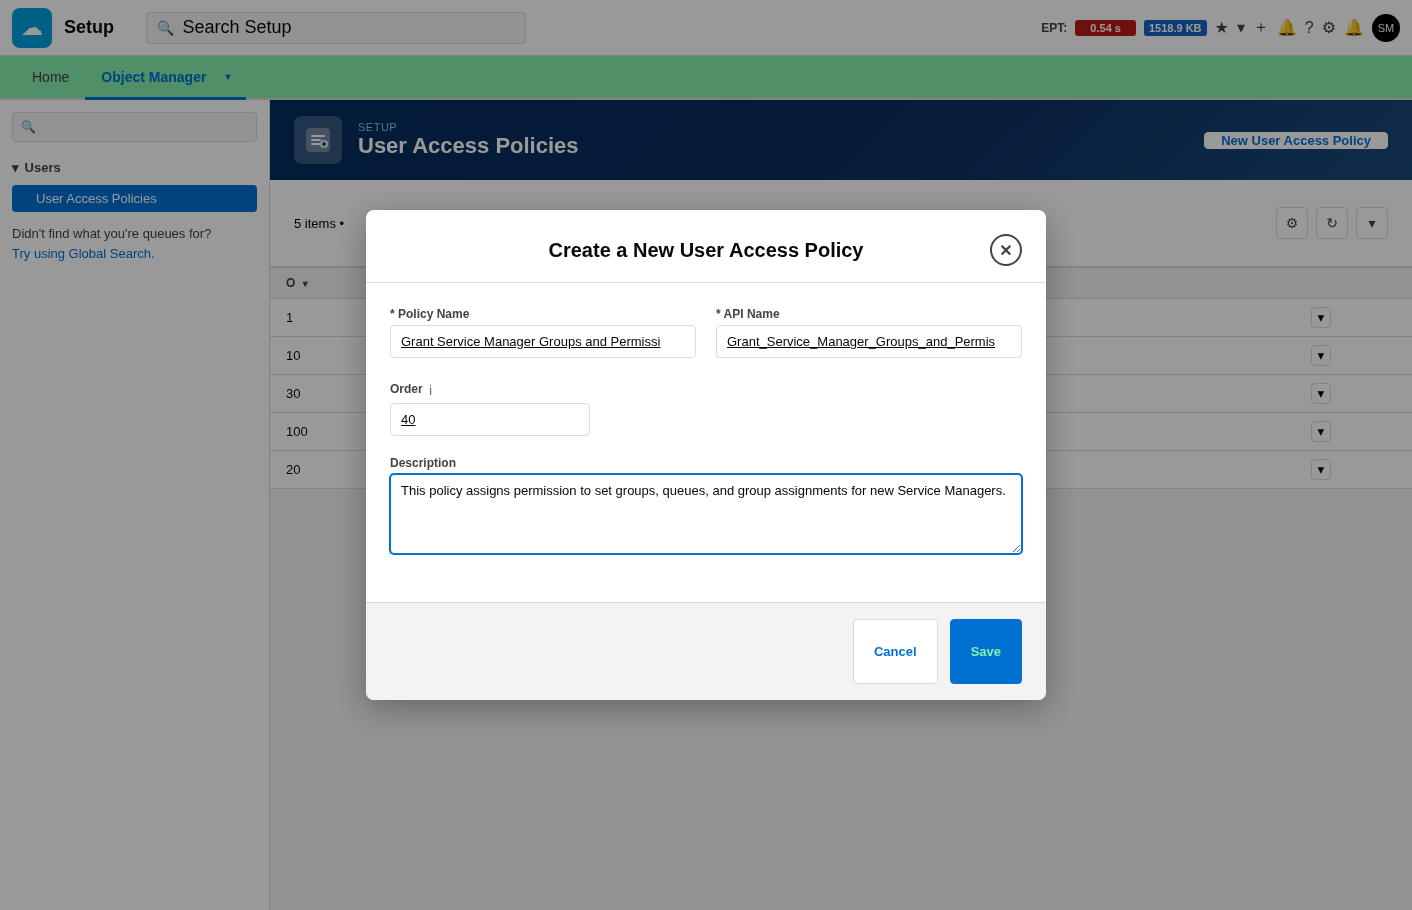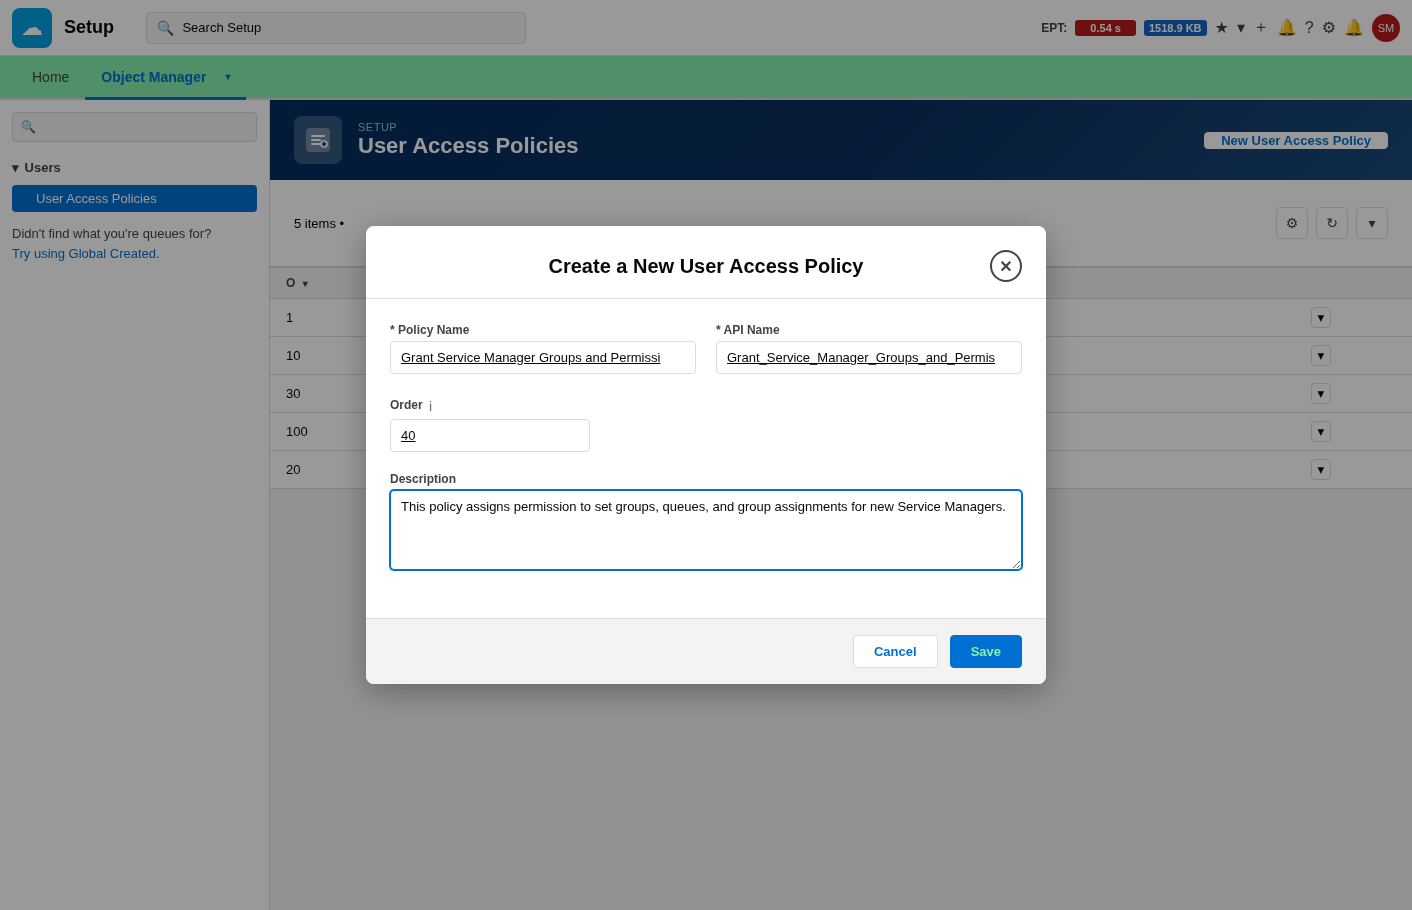--- a/index.html
+++ b/index.html
@@ -12,33 +12,33 @@
     }
     .salesforce-logo {
       width: 40px; height: 40px; background: #00a1e0; border-radius: 8px;
       display: flex; align-items: center; justify-content: center; color: white; font-size: 22px; flex-shrink: 0;
     }
     .top-nav-search {
       display: flex; align-items: center; background: #f3f3f3; border: 1px solid #dddbda;
       border-radius: 4px; padding: 0 10px; height: 32px; width: 380px; gap: 8px;
     }
     .top-nav-search input {
-      border: none; background: transparent; outline: none; font-size: 13px; color: #080707; width: 100%;
+      border: none; background: transparent; outline: none; font-size: 18px; color: #080707; width: 100%;
     }
     .top-nav-right {
       margin-left: auto; display: flex; align-items: center; gap: 8px; font-size: 12px; color: #444;
     }
     .ept-badge {
       background: #b91c1c; color: white; border-radius: 3px; padding: 2px 15px; font-size: 11px; font-weight: bold;
     }
     .kb-badge {
       background: #1565c0; color: white; border-radius: 3px; padding: 2px 5px; font-size: 11px; font-weight: bold;
     }
     .nav-icon { font-size: 16px; color: #444; cursor: pointer; }
-    .avatar { width: 28px; height: 28px; border-radius: 50%; background: #b91c1c; display: flex; align-items: center; justify-content: center; color: white; font-size: 11px; }
+    .avatar { width: 28px; height: 28px; border-radius: 50%; background: #000000; display: flex; align-items: center; justify-content: center; color: white; font-size: 11px; }
 
     
     .second-nav {
       display: flex; align-items: center; background: #86efac; height: 44px;
       border-bottom: 2px solid #dddbda; padding: 0 16px; gap: 0;
     }
     .app-name { font-size: 18px; font-weight: 700; color: #080707; margin-right: 20px; }
     .nav-tab {
       padding: 0 16px; height: 44px; display: flex; align-items: center; font-size: 14px;
       color: #444; cursor: pointer; border-bottom: 3px solid transparent; margin-bottom: -2px;
@@ -159,21 +159,21 @@
       border: 1px solid #0070d2; border-radius: 4px; padding: 8px 10px;
       font-size: 13px; color: #080707; outline: none; width: 100%; min-height: 80px;
       resize: vertical; font-family: inherit; box-shadow: 0 0 0 1px #0070d2;
     }
     .modal-footer {
       padding: 16px 24px; background: #f3f3f3; border-top: 1px solid #dddbda;
       display: flex; justify-content: flex-end; gap: 12px; border-radius: 0 0 8px 8px;
     }
     .btn-cancel {
       background: white; border: 1px solid #dddbda; border-radius: 4px;
-      padding: 8px 20px; font-size: 13px; color: #0070d2; cursor: pointer; font-weight: 600;
+      padding: 24px 20px; font-size: 13px; color: #0070d2; cursor: pointer; font-weight: 600;
     }
     .btn-save {
       background: #0070d2; border: 1px solid #0070d2; border-radius: 4px;
       padding: 8px 20px; font-size: 13px; color: #86efac; cursor: pointer; font-weight: 600;
     }
 
     .ept-label { font-size: 12px; color: #444; font-weight: 600; }
 
     .checkerboard-bg {
       background-image: repeating-linear-gradient(
@@ -233,21 +233,21 @@
       <div class="sidebar-section-header">
         <span>▾</span>
         <span>Users</span>
       </div>
       <div class="sidebar-item active">
         <span>User Access Policies</span>
       </div>
     </div>
     <div class="sidebar-not-found">
       <span>Didn't find what you're queues for?</span><br>
-      <span style="color:#0070d2; cursor:pointer;">Try using Global Created.</span>
+      <span style="color:#0070d2; cursor:pointer;">Try using Global Search.</span>
     </div>
   </div>
 
   <div class="content checkerboard-bg">
 
     <div class="page-header">
       <div class="page-header-left">
         <div class="page-icon">
           <svg width="28" height="28" viewBox="0 0 28 28" fill="none" xmlns="http://www.w3.org/2000/svg">
             <rect x="2" y="2" width="24" height="24" rx="4" fill="rgba(255,255,255,0.3)"></rect>

